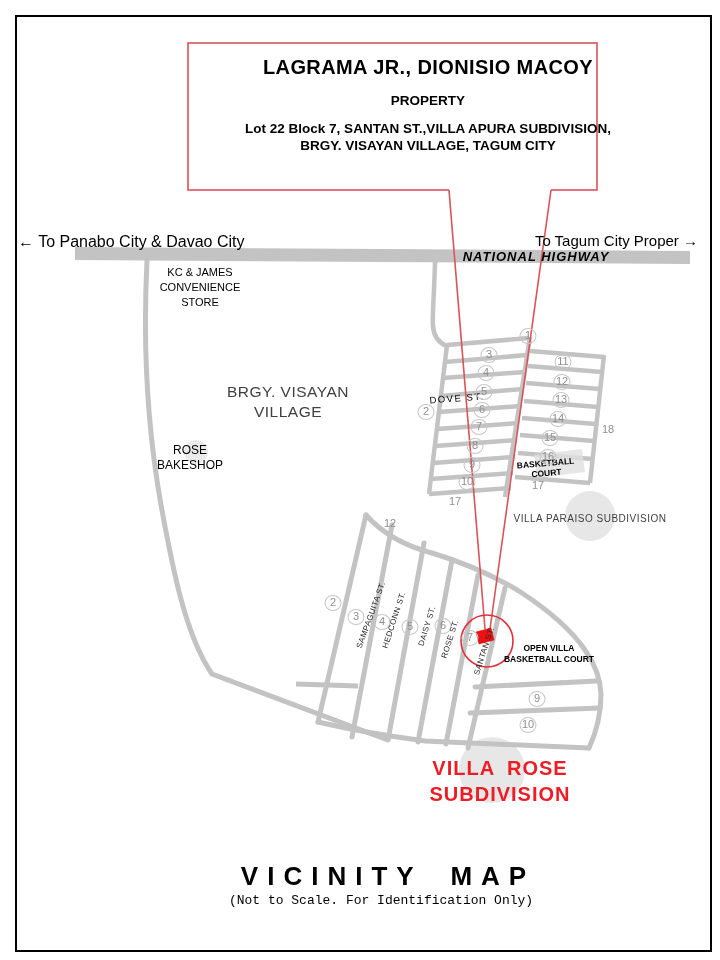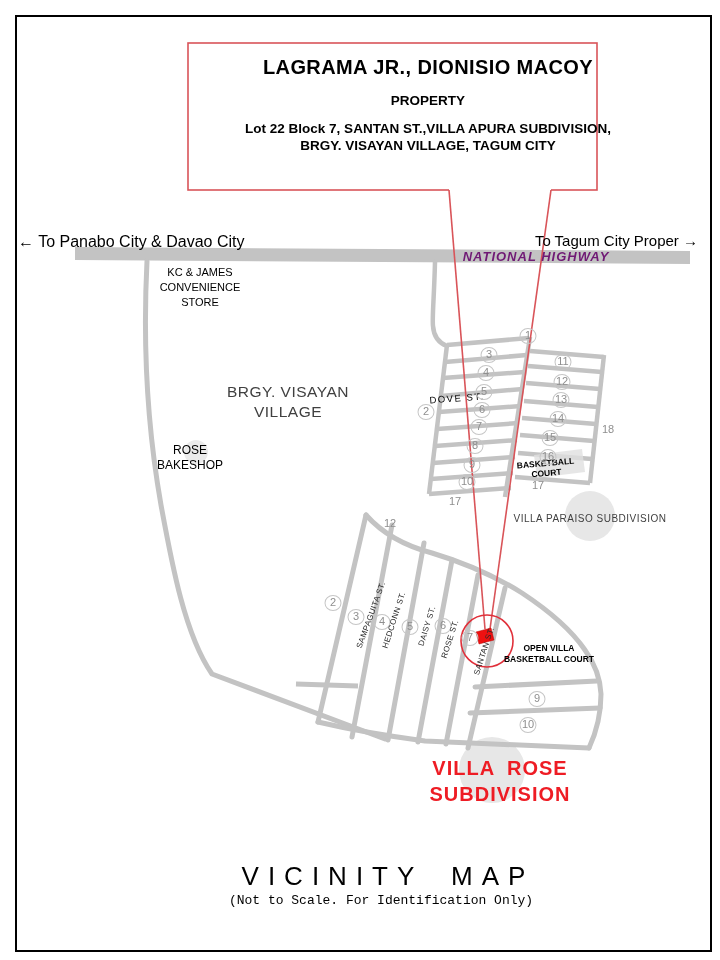--- a/index.html
+++ b/index.html
@@ -14,37 +14,37 @@
         box-sizing:border-box;text-align:center;}
   #callout-owner{font-size:20px;font-weight:bold;margin-top:13px;letter-spacing:.4px;}
   #callout-sub{font-size:13.5px;font-weight:bold;margin-top:14px;}
   #callout-addr{font-size:13.5px;font-weight:bold;margin-top:12px;line-height:17px;
         padding:0 24px;}
   #callout-addr2{font-size:13.5px;font-weight:bold;line-height:17px;}
   
   #lbl-panabo{left:18px;top:233px;transform:none;font-size:16px;text-align:left;white-space:nowrap;}
   #lbl-tagum{left:auto;right:22px;top:232px;transform:none;font-size:15px;white-space:nowrap;}
   #lbl-highway{left:536px;top:256px;font-size:13px;font-weight:bold;font-style:italic;
-        color:#701a75;letter-spacing:1px;white-space:nowrap;}
+        color:#000000;letter-spacing:1px;white-space:nowrap;}
   
   #lbl-store{left:200px;top:287px;width:120px;font-size:11px;line-height:15px;}
   #lbl-brgy{left:288px;top:401px;width:170px;font-size:15.5px;line-height:19.5px;
         letter-spacing:.5px;color:#404040;}
   #lbl-bakeshop{left:190px;top:458px;width:95px;font-size:12px;line-height:15px;}
   #lbl-dove{left:457px;top:398px;font-size:9.5px;letter-spacing:1.5px;white-space:nowrap;
         transform:translate(-50%,-50%) rotate(-4deg);}
   #lbl-bbcourt{left:546px;top:468px;width:72px;font-size:8.5px;font-weight:600;line-height:10px;
         transform:translate(-50%,-50%) rotate(-5deg);}
   #lbl-openspace{left:549px;top:653px;width:104px;font-size:8.5px;font-weight:600;line-height:10.5px;}
   
   #lbl-paraiso{left:590px;top:518px;font-size:10px;color:#404040;letter-spacing:.5px;white-space:nowrap;}
   #lbl-apura{left:500px;top:781px;width:205px;font-size:20px;font-weight:bold;color:#EE1C24;
         line-height:26px;letter-spacing:1px;word-spacing:6px;}
   
-  #lbl-vicinity{left:388px;top:876px;font-size:26px;font-weight:normal;letter-spacing:9px;
+  #lbl-vicinity{left:388px;top:876px;font-size:26px;font-weight:bold;letter-spacing:9px;
         word-spacing:12px;white-space:nowrap;}
   #lbl-note{left:381px;top:900px;font-size:13px;white-space:nowrap;font-family:Liberation Mono, monospace;}
   
   .blocknum{position:absolute;transform:translate(-50%,-50%);font-size:11px;color:#8f8f8f;
         text-align:center;line-height:13px;}
   .blocknum.circled{border:1px solid #c6c6c6;border-radius:50%;min-width:13px;height:14px;
         padding:0 1px;background:rgba(255,255,255,.0);}
   
   .streetname{position:absolute;font-size:8px;color:#2a2a2a;white-space:nowrap;letter-spacing:.4px;}
 </style>

